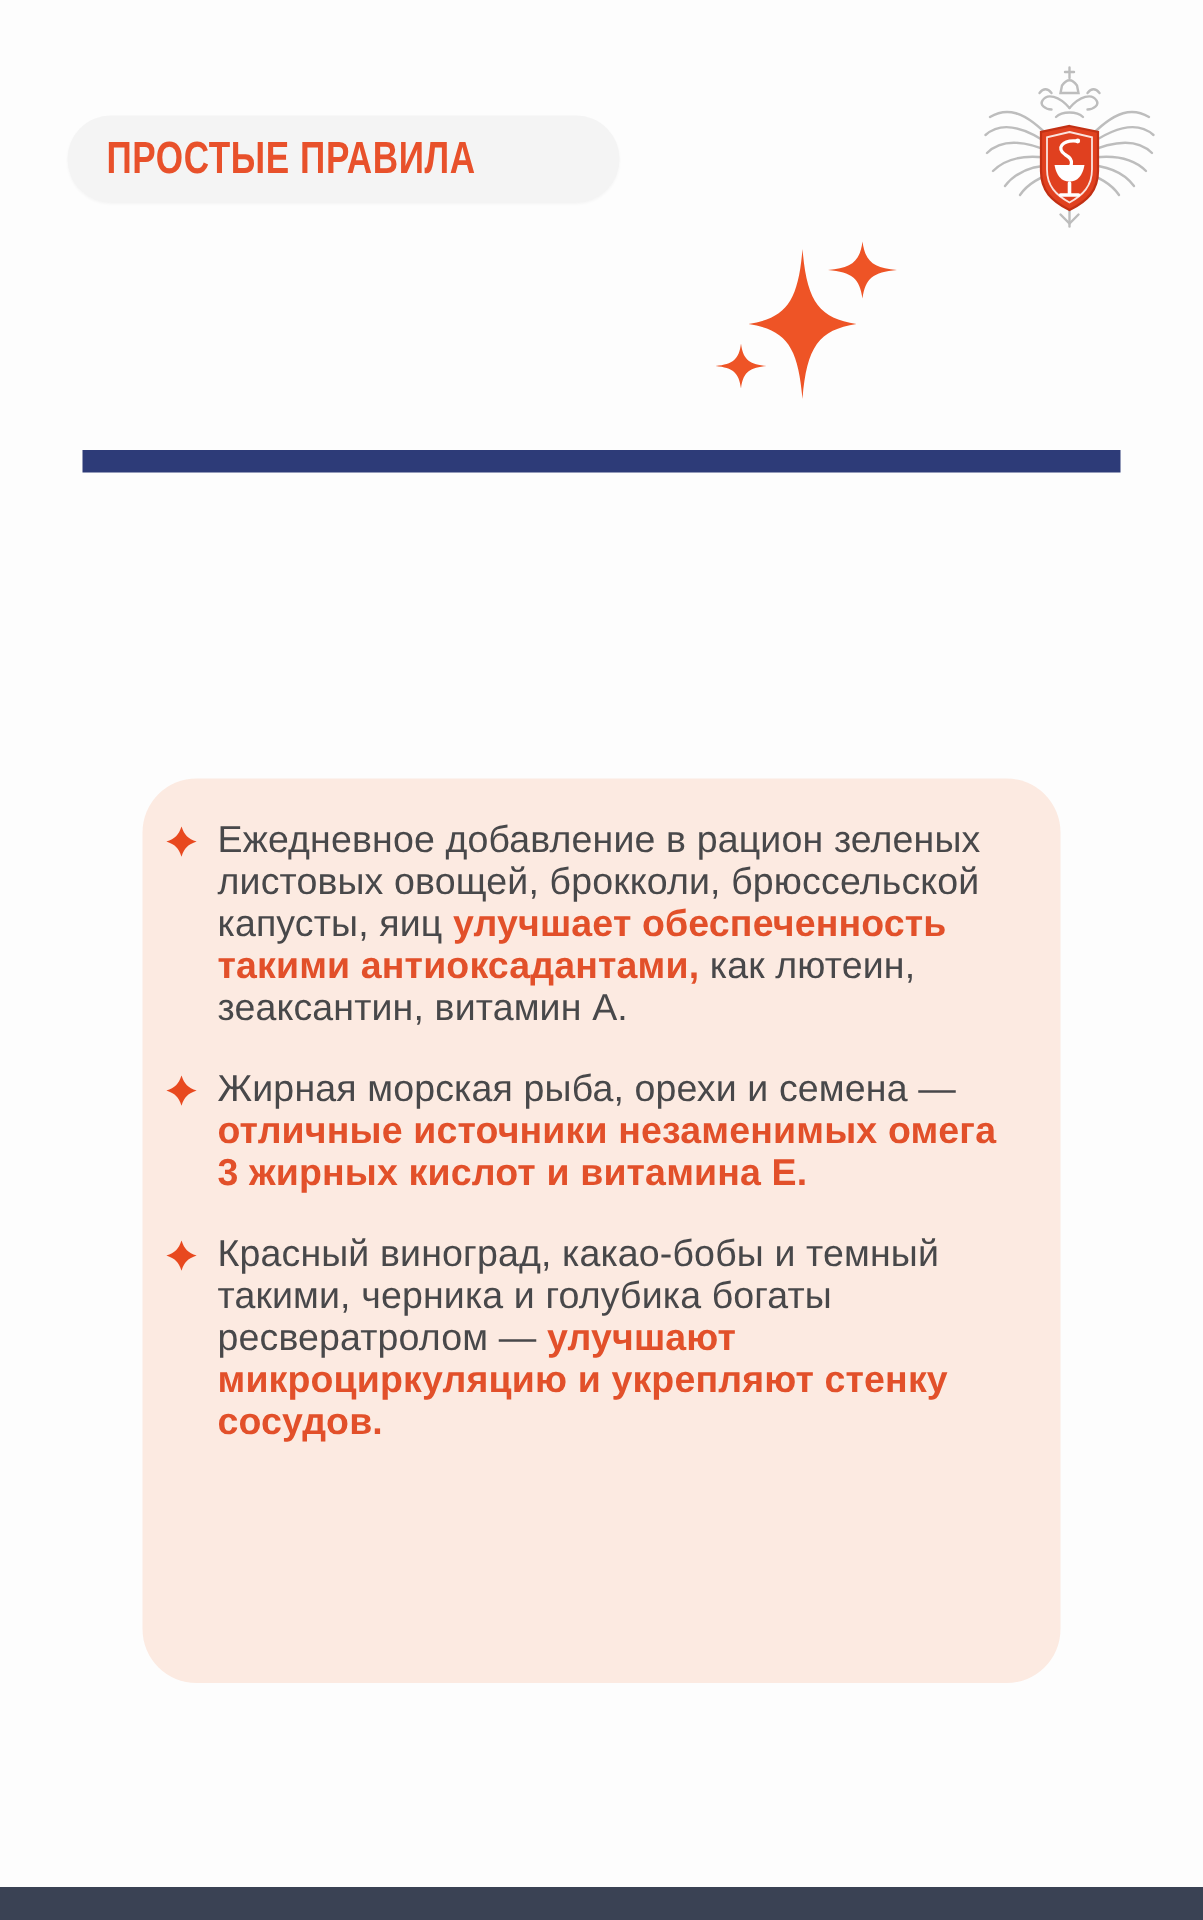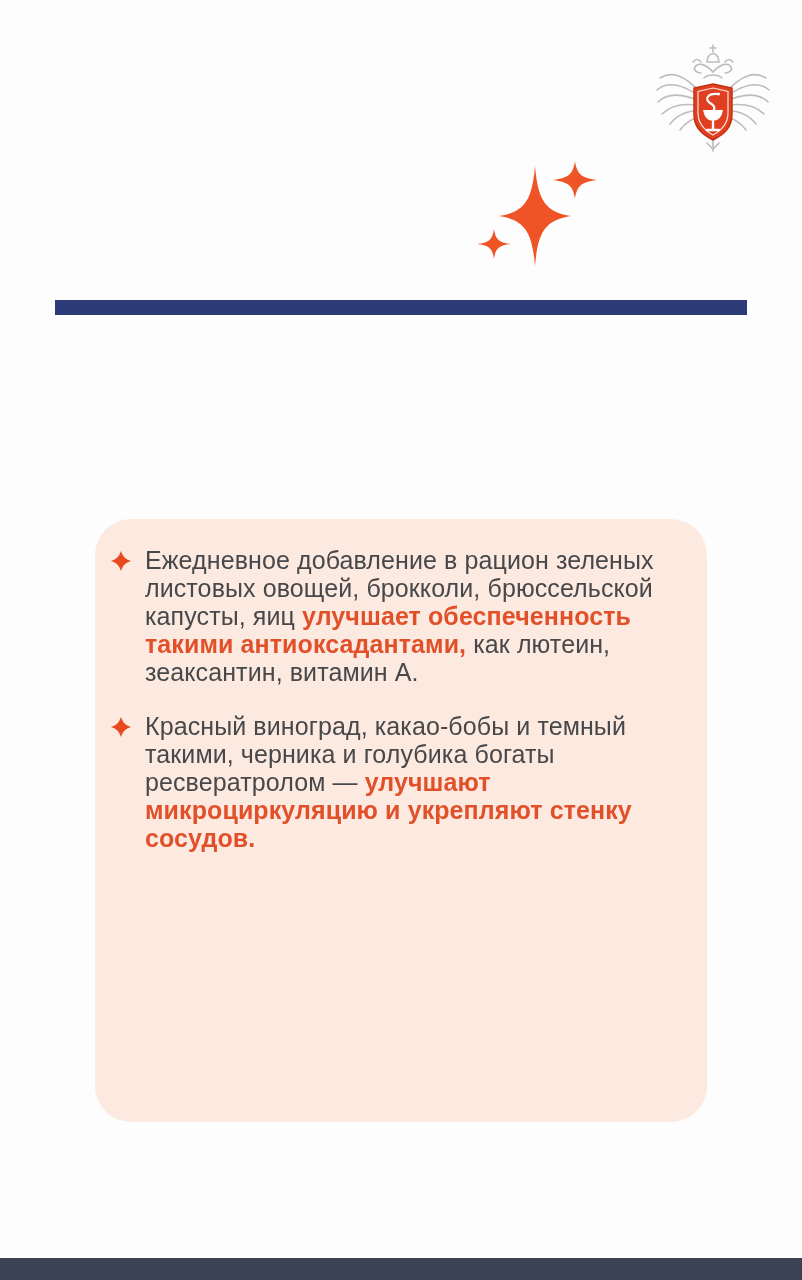--- a/index.html
+++ b/index.html
@@ -55,20 +55,23 @@
   }
   .item-text .hl{color:var(--hl);font-weight:700;}
 
   .footer-bar{position:absolute;left:0;bottom:0;width:802px;height:22px;background:var(--footer);}
 </style>
 </head>
 <body>
 
 <div class="page">
 
+  <div class="badge">
+    <span class="badge-label">ПРОСТЫЕ ПРАВИЛА</span>
+  </div>
 
   <div class="emblem">
     <svg viewBox="0 0 122 112" fill="none" xmlns="http://www.w3.org/2000/svg">
       <g stroke="#BDBDBD" stroke-width="1.6" fill="none" stroke-linecap="round">
 
         <path d="M50,52 C30,30 18,30 8,36"></path>
         <path d="M50,56 C28,40 14,40 5,48"></path>
         <path d="M50,60 C28,50 14,52 6,60"></path>
         <path d="M51,64 C30,60 18,64 10,72"></path>
         <path d="M52,68 C34,68 24,74 18,82"></path>
@@ -120,20 +123,28 @@
     <div id="benefits-list">
   <div class="item">
     <span class="bullet">
       <svg viewBox="0 0 24 24" xmlns="http://www.w3.org/2000/svg">
         <path fill="#E8491F" d="M12,1 C14.2,7.4 16.6,9.8 23,12 C16.6,14.2 14.2,16.6 12,23 C9.8,16.6 7.4,14.2 1,12 C7.4,9.8 9.8,7.4 12,1 Z"></path>
       </svg>
     </span>
     <p class="item-text"><span>Ежедневное добавление в рацион зеленых листовых овощей, брокколи, брюссельской капусты, яиц </span><span class="hl">улучшает обеспеченность такими антиоксадантами,</span><span> как лютеин, зеаксантин, витамин А.</span></p>
   </div>
 
+  <div class="item">
+    <span class="bullet">
+      <svg viewBox="0 0 24 24" xmlns="http://www.w3.org/2000/svg">
+        <path fill="#E8491F" d="M12,1 C14.2,7.4 16.6,9.8 23,12 C16.6,14.2 14.2,16.6 12,23 C9.8,16.6 7.4,14.2 1,12 C7.4,9.8 9.8,7.4 12,1 Z"></path>
+      </svg>
+    </span>
+    <p class="item-text"><span>Жирная морская рыба, орехи и семена — </span><span class="hl">отличные источники незаменимых омега 3 жирных кислот и витамина Е.</span></p>
+  </div>
 
 
   <div class="item">
     <span class="bullet">
       <svg viewBox="0 0 24 24" xmlns="http://www.w3.org/2000/svg">
         <path fill="#E8491F" d="M12,1 C14.2,7.4 16.6,9.8 23,12 C16.6,14.2 14.2,16.6 12,23 C9.8,16.6 7.4,14.2 1,12 C7.4,9.8 9.8,7.4 12,1 Z"></path>
       </svg>
     </span>
     <p class="item-text"><span>Красный виноград, какао-бобы и темный такими, черника и голубика богаты ресвератролом — </span><span class="hl">улучшают микроциркуляцию и укрепляют стенку сосудов.</span></p>
   </div>

